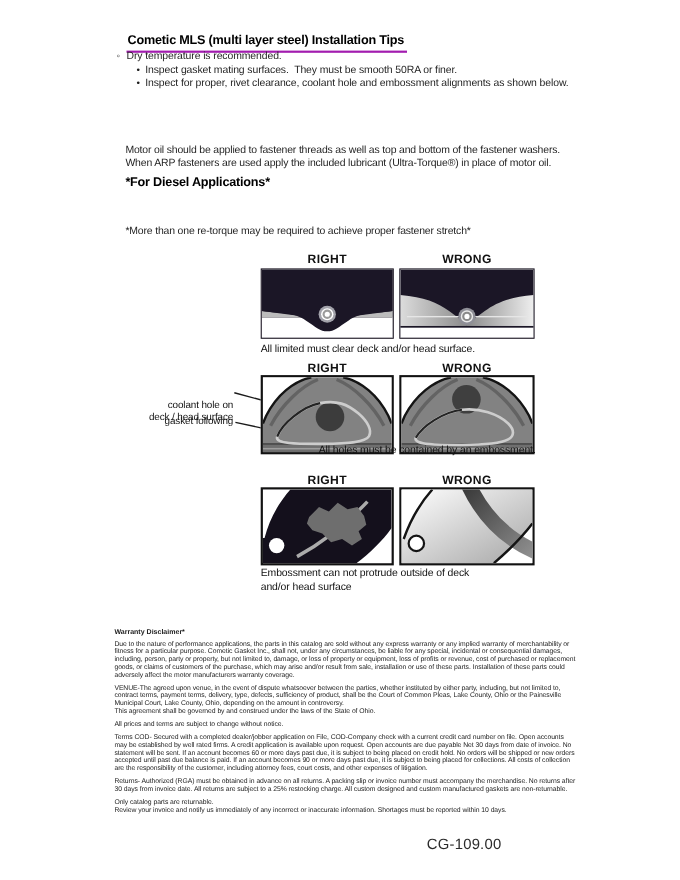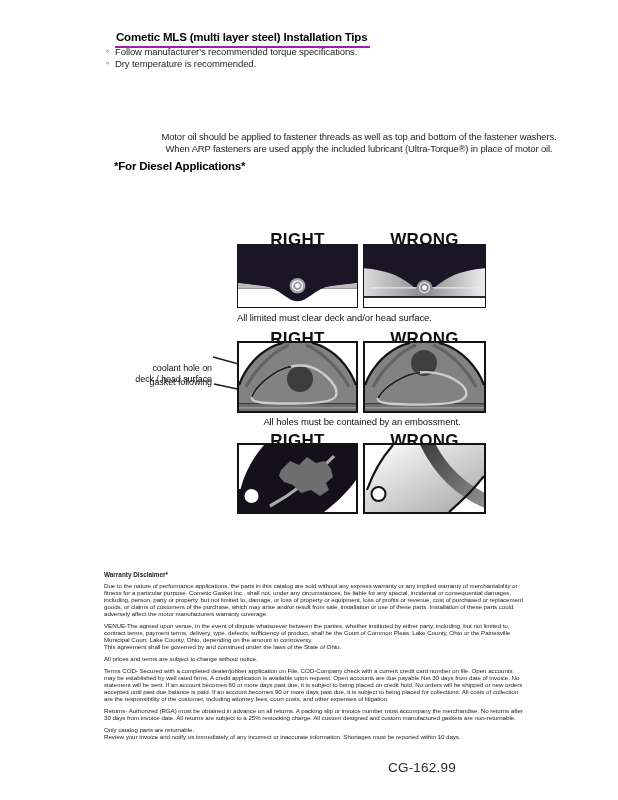--- a/index.html
+++ b/index.html
@@ -6,22 +6,22 @@
   .page{position:relative;width:618px;height:800px;background:#ffffff;
         font-family:"Liberation Sans",sans-serif;color:#1f1f1f;overflow:hidden;}
   .abs{position:absolute;}
   .title{font-size:11.5px;font-weight:bold;color:#000;letter-spacing:-0.2px;
          display:inline-block;border-bottom:2px solid #a21caf;padding:0 3px 2.5px 1px;margin:2px;}
   .bullet{position:relative;font-size:9.5px;line-height:11.9px;letter-spacing:-0.1px;padding-left:9px;white-space:pre;}
   .bullet.l1::before{content:"◦";position:absolute;left:0;top:0;font-size:9px;}
   .bullet.l2{margin-left:18px;padding-left:8px;}
   .bullet.l2::before{content:"•";position:absolute;left:0;top:0;font-size:9px;}
   .h2{font-size:11.5px;font-weight:bold;color:#000;margin:0;letter-spacing:-0.2px;}
-  .body-p{font-size:9.5px;line-height:11.9px;letter-spacing:-0.15px;margin:0;white-space:pre-line;text-align:center;}
-  .dg-head{font-size:17px;font-weight:bold;color:#111;text-align:center;letter-spacing:0.3px;}
+  .body-p{font-size:9.5px;line-height:11.9px;letter-spacing:-0.15px;margin:0;white-space:pre-line;}
+  .dg-head{font-size:11px;font-weight:bold;color:#111;text-align:center;letter-spacing:0.3px;}
   .figure{box-sizing:border-box;background:#fff;}
   .figure svg{display:block;width:100%;height:100%;}
   .fig-thin{border:1.5px solid #17121f;}
   .fig-thick{border:2px solid #121212;}
   .caption{font-size:9.5px;color:#111;letter-spacing:-0.1px;line-height:12px;white-space:pre-line;}
   .callout{font-size:9px;color:#111;text-align:right;line-height:10.5px;white-space:pre-line;letter-spacing:-0.1px;}
   .fineprint{width:420px;color:#222;}
   .fineprint h3{font-size:6.4px;margin:0 0 4px 0;font-weight:bold;}
   .fineprint p{font-size:6.2px;line-height:7.1px;margin:0 0 4.6px 0;white-space:pre-line;letter-spacing:-0.05px;}
   .pagenum{font-size:13.5px;color:#2b2b2b;letter-spacing:0.2px;}
@@ -29,27 +29,29 @@
 </head>
 <body>
 
 <div class="page">
 
   <div class="abs" style="left:113px;top:27px;">
     <h1 class="title">Cometic MLS (multi layer steel) Installation Tips</h1>
   </div>
 
   <div class="abs" style="left:106px;top:46px;width:480px;">
-    <div class="bullet l1">Follow manufacturer's recommended torque specifications.</div>
     <div class="bullet l1">Dry temperature is recommended.</div>
+    <div class="bullet l2">Inspect gasket mating surfaces.  They must be smooth 50RA or finer.</div>
+    <div class="bullet l2">Inspect for proper, rivet clearance, coolant hole and embossment alignments as shown below.</div>
   </div>
 
   <h2 class="abs h2" style="left:114px;top:128px;margin-top:32px;">*For Diesel Applications*</h2>
   <p class="abs body-p" style="left:114px;top:131px;width:490px;">Motor oil should be applied to fastener threads as well as top and bottom of the fastener washers.
 When ARP fasteners are used apply the included lubricant (Ultra-Torque®) in place of motor oil.</p>
+  <p class="abs body-p" style="left:114px;top:205px;width:490px;">*More than one re-torque may be required to achieve proper fastener stretch*</p>
 
   <div class="abs dg-head" style="left:237px;top:230px;width:121px;">RIGHT</div>
   <div class="abs dg-head" style="left:363px;top:230px;width:123px;">WRONG</div>
 
   <div class="abs figure fig-thin" style="left:237px;top:244px;width:121px;height:64px;">
     <svg viewBox="0 0 121 64" preserveAspectRatio="none">
       <rect x="0" y="0" width="121" height="64" fill="#1b1626"></rect>
       <rect x="0" y="45" width="121" height="19" fill="#ffffff"></rect>
       <polygon points="0,39 46,45 0,45" fill="#bcbcbc"></polygon>
       <polygon points="121,39 75,45 121,45" fill="#bcbcbc"></polygon>
@@ -126,21 +128,21 @@
       <path d="M68,2 C83,8 101,25 111,44" stroke="#636363" stroke-width="3" fill="none"></path>
       <rect y="60" width="119" height="8" fill="#6f6f6f"></rect>
       <rect y="60" width="119" height="1.2" fill="#3f3f3f"></rect>
       <rect y="64.2" width="119" height="1.4" fill="#9e9e9e"></rect>
       <circle cx="59" cy="20" r="13" fill="#3f3f3f"></circle>
       <path d="M13,55 C19,44 38,31.5 55,29.5 C71,27.5 88,33.5 97,42 C103,48 102.5,53.5 97,56.5 C89,61 73,61.5 55,61.5 C34,61.5 10.5,61.5 13,55 Z" fill="none" stroke="#cdcdcd" stroke-width="2.4"></path>
       <path d="M13,55 C19,44 38,31.5 55,29.5" fill="none" stroke="#242424" stroke-width="2"></path>
     </svg>
   </div>
 
-  <div class="abs caption" style="left:237px;top:416px;width:250px;text-align:center;">All holes must be contained by an embossment.</div>
+  <div class="abs caption" style="left:237px;top:404px;width:250px;text-align:right;">All holes must be contained by an embossment.</div>
 
   <div class="abs dg-head" style="left:237px;top:431px;width:121px;">RIGHT</div>
   <div class="abs dg-head" style="left:363px;top:431px;width:123px;">WRONG</div>
 
   <div class="abs figure fig-thick" style="left:237px;top:443px;width:121px;height:71px;">
     <svg viewBox="0 0 117 67" preserveAspectRatio="none">
       <rect width="117" height="67" fill="#14101c"></rect>
       <path d="M0,0 H25 C14,12.5 6,27 1.5,44 L0,44 Z" fill="#ffffff"></path>
       <path d="M117,35 C108.5,47 97,58 85,67 H117 Z" fill="#ffffff"></path>
       <path d="M31,61 C55,48 77,30 95,11" stroke="#ababab" stroke-width="3.2" fill="none"></path>
@@ -164,28 +166,30 @@
       <rect width="119" height="67" fill="url(#bandg)"></rect>
       <path d="M0,0 H28 C16.5,13 8,28 2,45 L0,45 Z" fill="#ffffff"></path>
       <path d="M119,31 C109.5,43.5 98,55 84,67 H119 Z" fill="#ffffff"></path>
       <path d="M61,-4 C73.5,22.5 92,43.5 122,56.5" stroke="url(#embg)" stroke-width="14" fill="none"></path>
       <path d="M28,0 C16.5,13 8,28 2,45" stroke="#141414" stroke-width="2.2" fill="none"></path>
       <path d="M119,31 C109.5,43.5 98,55 84,67" stroke="#141414" stroke-width="2.2" fill="none"></path>
       <circle cx="13.5" cy="49" r="7" fill="#ffffff" stroke="#141414" stroke-width="2"></circle>
     </svg>
   </div>
 
+  <div class="abs caption" style="left:237px;top:516px;width:230px;">Embossment can not protrude outside of deck
+and/or head surface</div>
 
   <div class="abs fineprint" style="left:104px;top:571px;">
     <h3>Warranty Disclaimer*</h3>
     <p>Due to the nature of performance applications, the parts in this catalog are sold without any express warranty or any implied warranty of merchantability or fitness for a particular purpose.  Cometic Gasket Inc., shall not, under any circumstances, be liable for any special, incidental or consequential damages, including, person, party or property, but not limited to, damage, or loss of property or equipment, loss of profits or revenue, cost of purchased or replacement goods, or claims of customers of the purchase, which may arise and/or result from sale, installation or use of these parts.  Installation of these parts could adversely affect the motor manufacturers warranty coverage.</p>
     <p>VENUE-The agreed upon venue, in the event of dispute whatsoever between the parties, whether instituted by either party, including, but not limited to, contract terms, payment terms, delivery, type, defects, sufficiency of product, shall be the Court of Common Pleas, Lake County, Ohio or the Painesville Municipal Court, Lake County, Ohio, depending on the amount in controversy.
 This agreement shall be governed by and construed under the laws of the State of Ohio.</p>
     <p>All prices and terms are subject to change without notice.</p>
     <p>Terms COD- Secured with a completed dealer/jobber application on File, COD-Company check with a current credit card number on file.  Open accounts may be established by well rated firms.  A credit application is available upon request.  Open accounts are due payable Net 30 days from date of invoice.  No statement will be sent.  If an account becomes 60 or more days past due, it is subject to being placed on credit hold.  No orders will be shipped or new orders accepted until past due balance is paid.  If an account becomes 90 or more days past due, it is subject to being placed for collections.  All costs of collection are the responsibility of the customer, including attorney fees, court costs, and other expenses of litigation.</p>
     <p>Returns- Authorized (RGA) must be obtained in advance on all returns.  A packing slip or invoice number must accompany the merchandise.  No returns after 30 days from invoice date.  All returns are subject to a 25% restocking charge.  All custom designed and custom manufactured gaskets are non-returnable.</p>
     <p>Only catalog parts are returnable.
 Review your invoice and notify us immediately of any incorrect or inaccurate information.  Shortages must be reported within 10 days.</p>
   </div>
 
-  <div class="abs pagenum" style="left:388px;top:760px;">CG-162.99</div>
+  <div class="abs pagenum" style="left:388px;top:760px;">CG-109.00</div>
 
 </div>
 
 </body></html>

